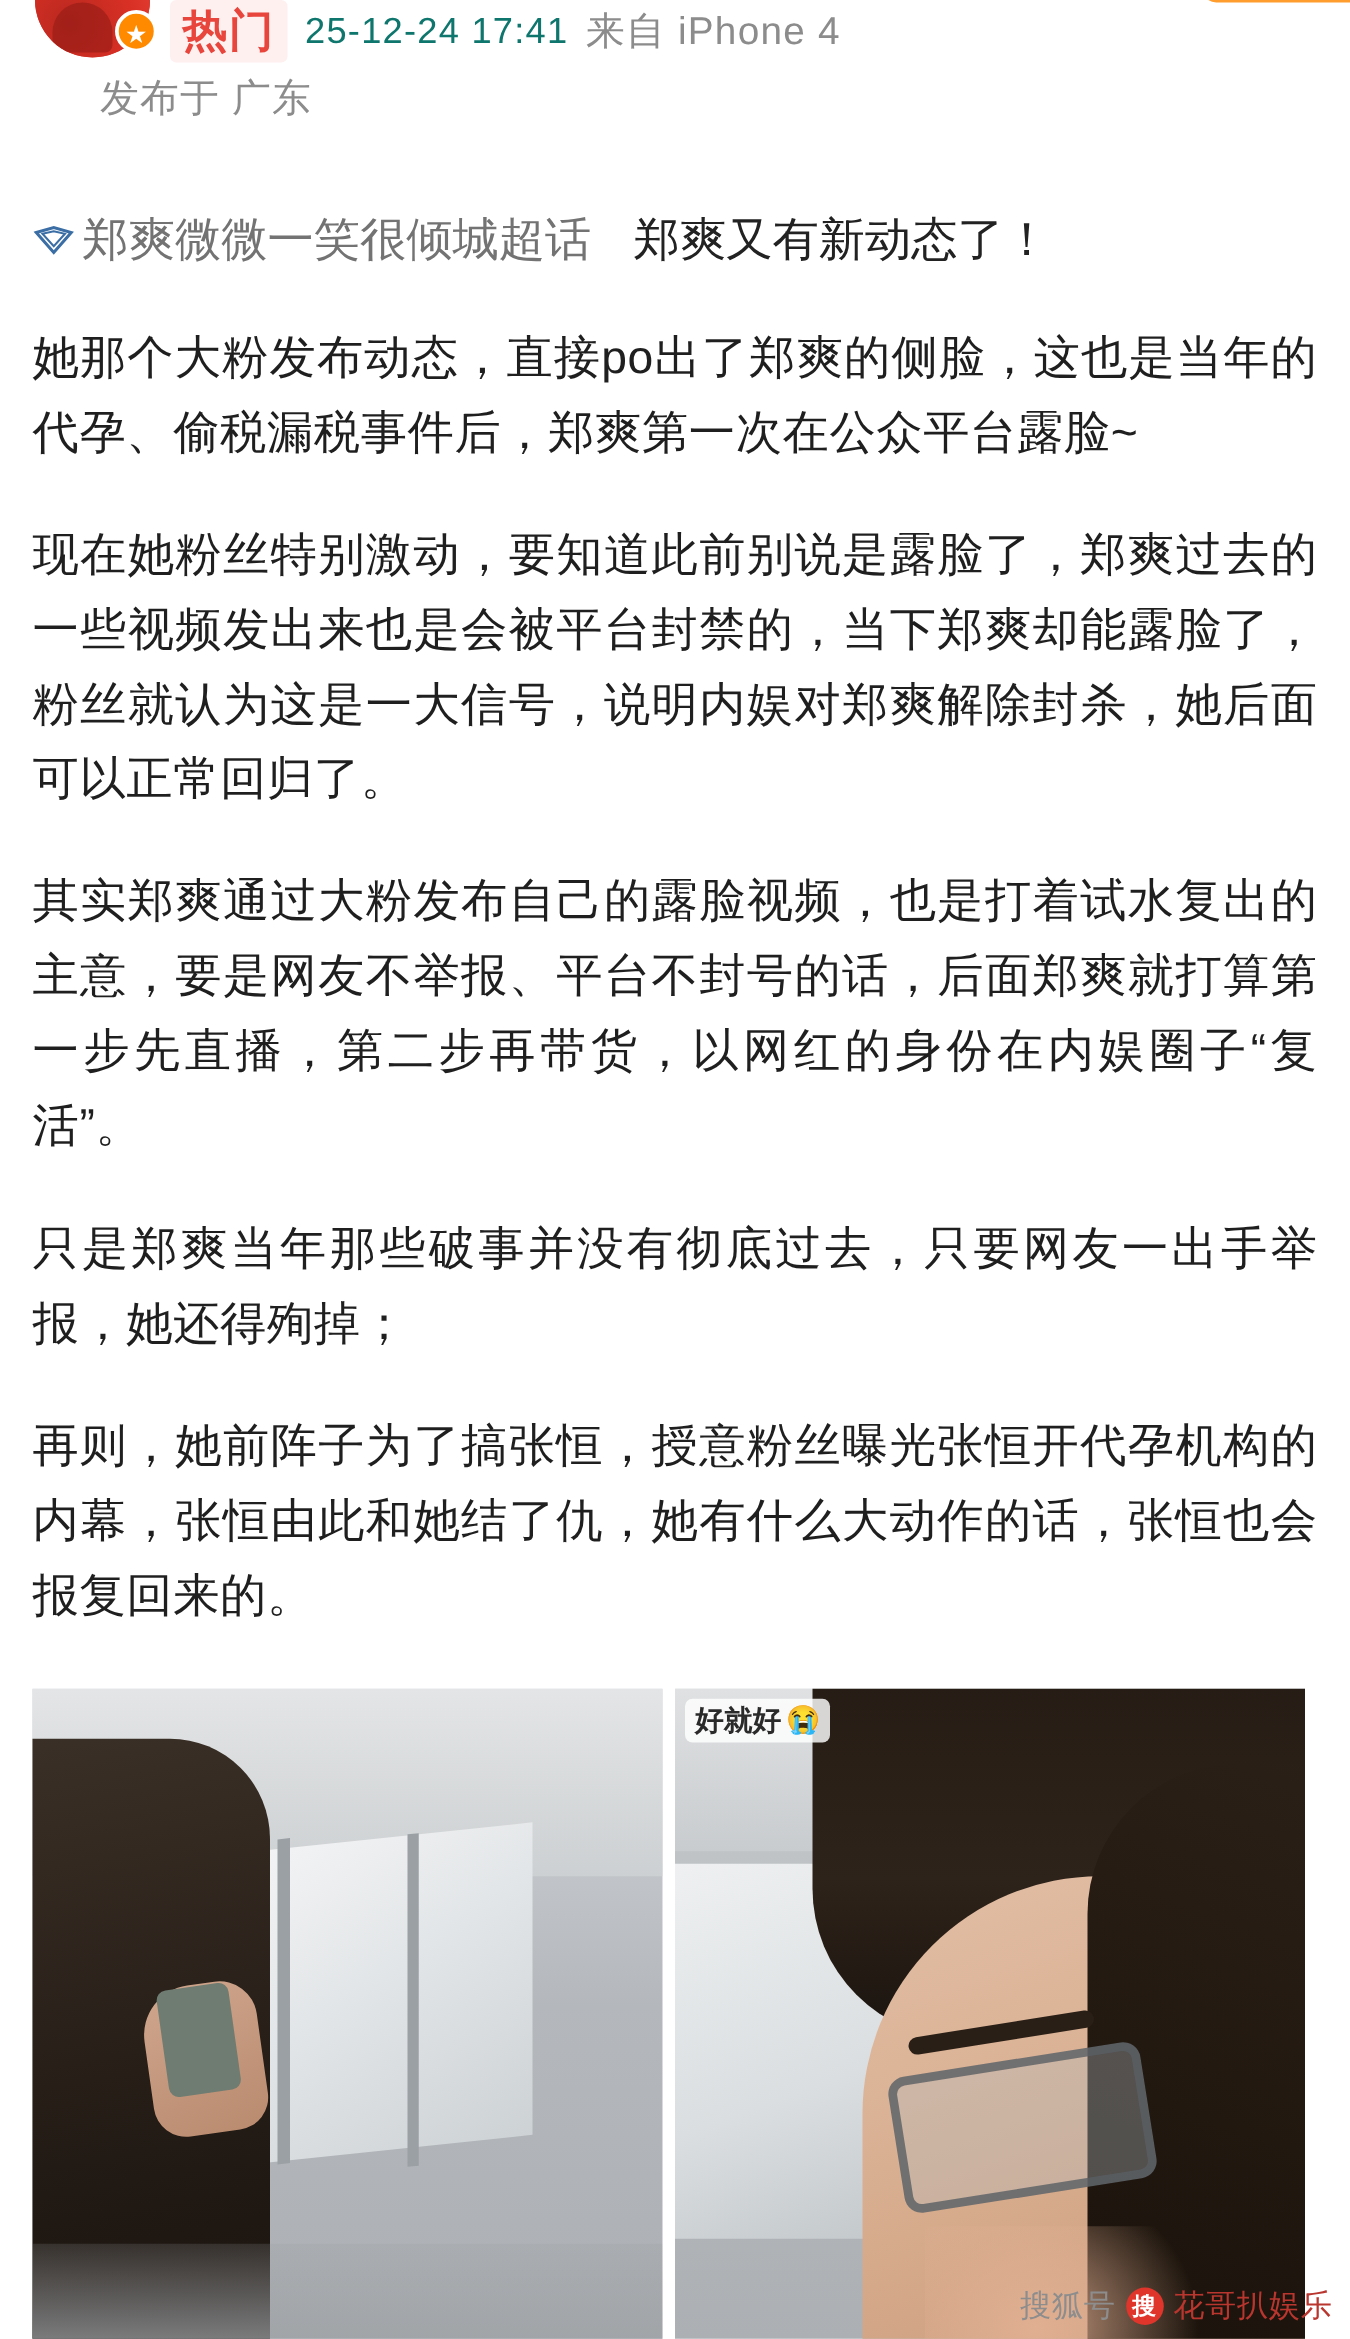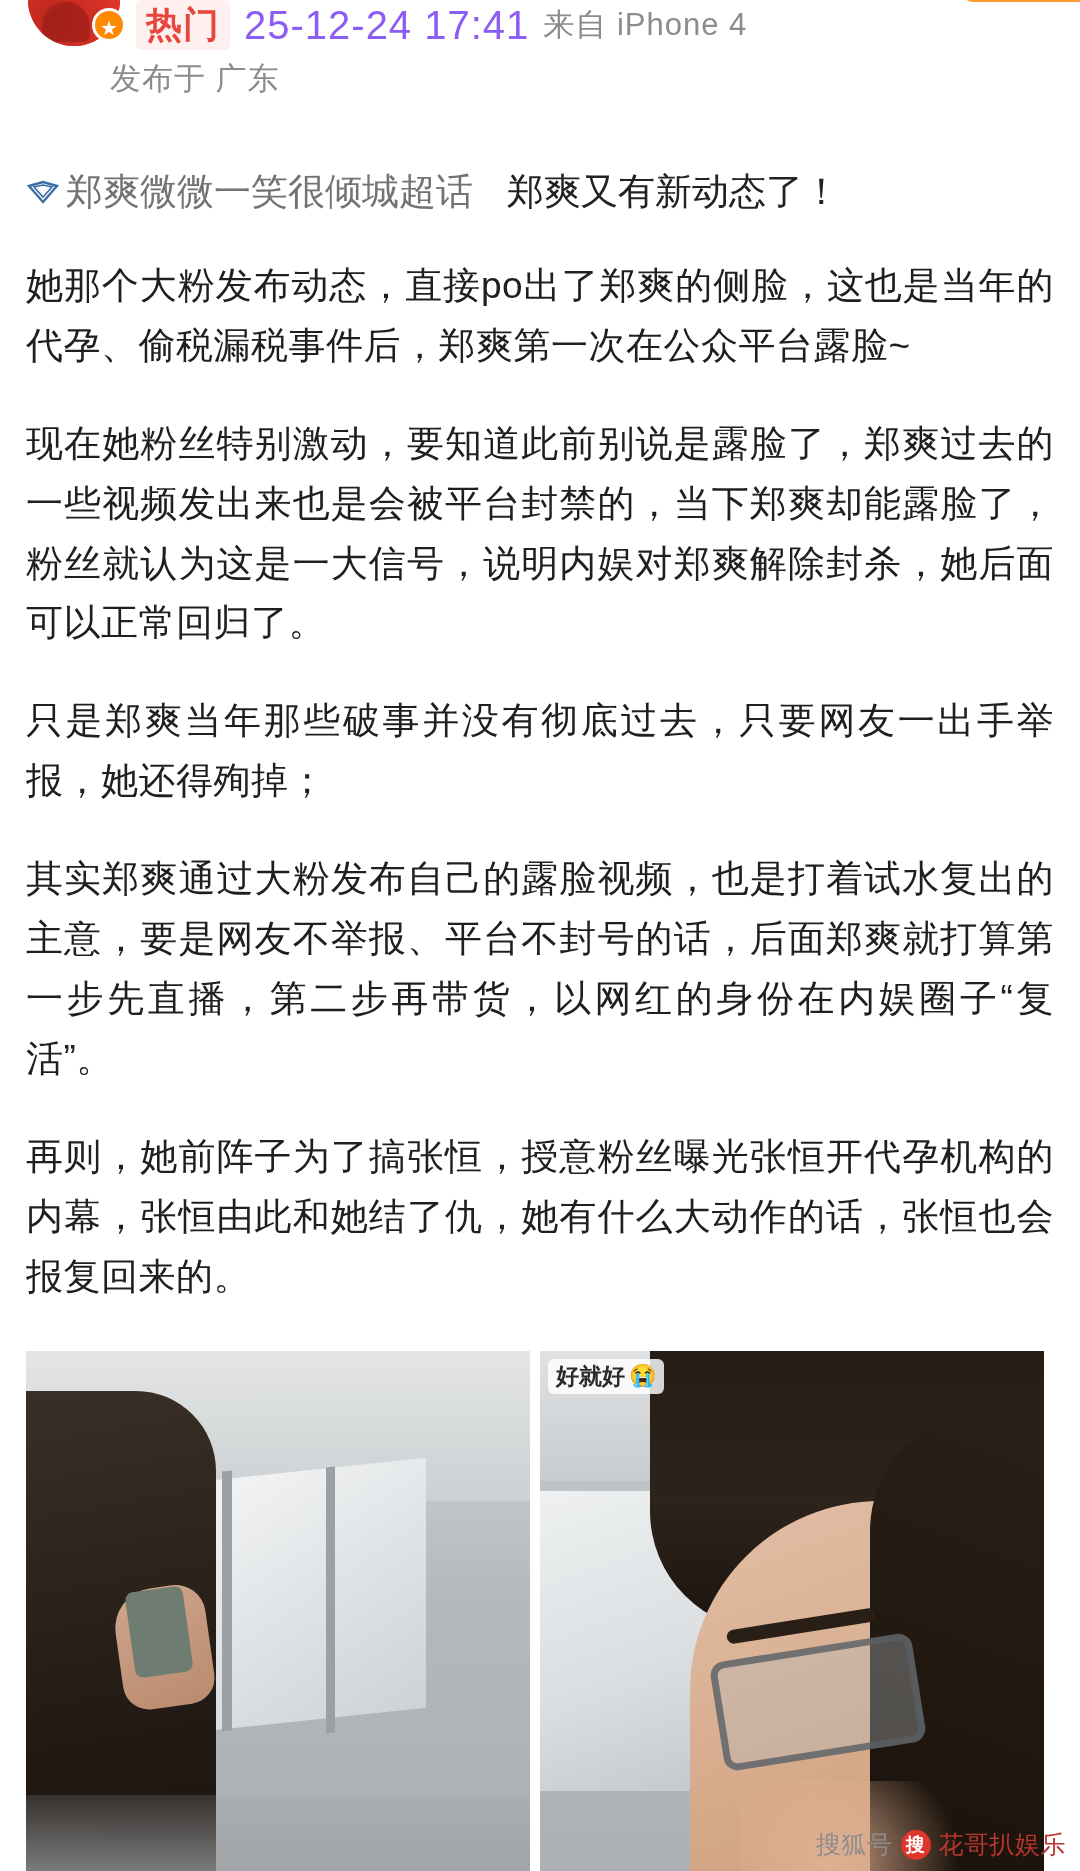--- a/index.html
+++ b/index.html
@@ -78,33 +78,33 @@
     background: #fff0f0;
     color: #e8453c;
     font-size: 36px;
     line-height: 1;
     padding: 7px 10px;
     border-radius: 5px;
     font-weight: 700;
     letter-spacing: 1px;
   }
   .meta-text {
-    font-size: 40px;
-    color: #8b5cf6;
+    font-size: 29px;
+    color: #0f766e;
     letter-spacing: 1px;
     white-space: nowrap;
   }
   .meta-device {
     font-size: 31px;
     color: #8c8c8c;
     letter-spacing: 1px;
     white-space: nowrap;
   }
   .location-row {
-    padding: 8px 0 0 110px;
+    padding: 8px 0 0 80px;
     font-size: 31px;
     color: #8c8c8c;
     letter-spacing: 1px;
   }
 
   
   .top-chip {
     position: absolute;
     right: 0;
     top: -20px;
@@ -320,22 +320,22 @@
             <path d="M8 7 L17 5 L26 7 L17 17 Z" fill="none" stroke="#3a6ea5" stroke-width="1.6"></path>
           </svg>
         </span>
         <span>郑爽微微一笑很倾城超话</span>
       </a>
       <span class="topic-tail">郑爽又有新动态了！</span>
     </div>
 
     <p class="para">她那个大粉发布动态，直接po出了郑爽的侧脸，这也是当年的代孕、偷税漏税事件后，郑爽第一次在公众平台露脸~</p>
     <p class="para">现在她粉丝特别激动，要知道此前别说是露脸了，郑爽过去的一些视频发出来也是会被平台封禁的，当下郑爽却能露脸了，粉丝就认为这是一大信号，说明内娱对郑爽解除封杀，她后面可以正常回归了。</p>
+    <p class="para">其实郑爽通过大粉发布自己的露脸视频，也是打着试水复出的主意，要是网友不举报、平台不封号的话，后面郑爽就打算第一步先直播，第二步再带货，以网红的身份在内娱圈子“复活”。</p>
     <p class="para">只是郑爽当年那些破事并没有彻底过去，只要网友一出手举报，她还得殉掉；</p>
-    <p class="para">其实郑爽通过大粉发布自己的露脸视频，也是打着试水复出的主意，要是网友不举报、平台不封号的话，后面郑爽就打算第一步先直播，第二步再带货，以网红的身份在内娱圈子“复活”。</p>
     <p class="para">再则，她前阵子为了搞张恒，授意粉丝曝光张恒开代孕机构的内幕，张恒由此和她结了仇，她有什么大动作的话，张恒也会报复回来的。</p>
 
   </div>
 
   <div class="img-row">
 
     <div class="photo photo-left">
       <div class="pl-ceiling"></div>
       <div class="pl-window"></div>
       <div class="pl-frame1"></div>

